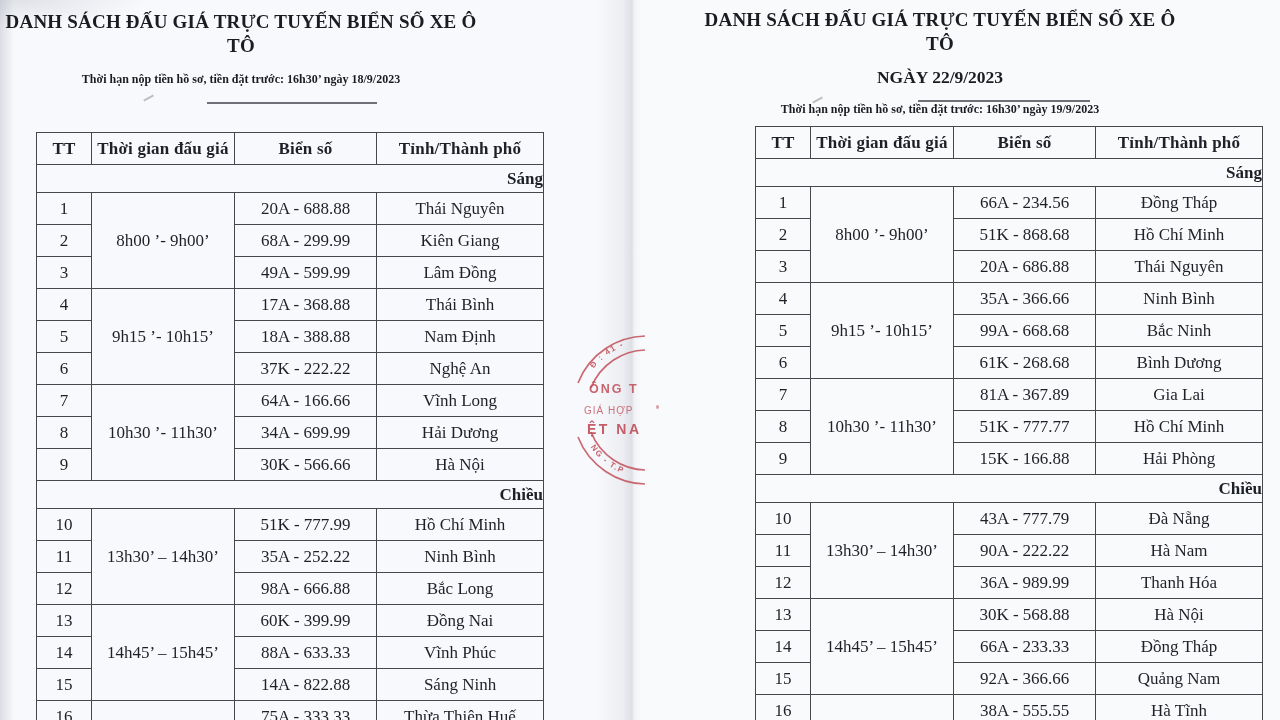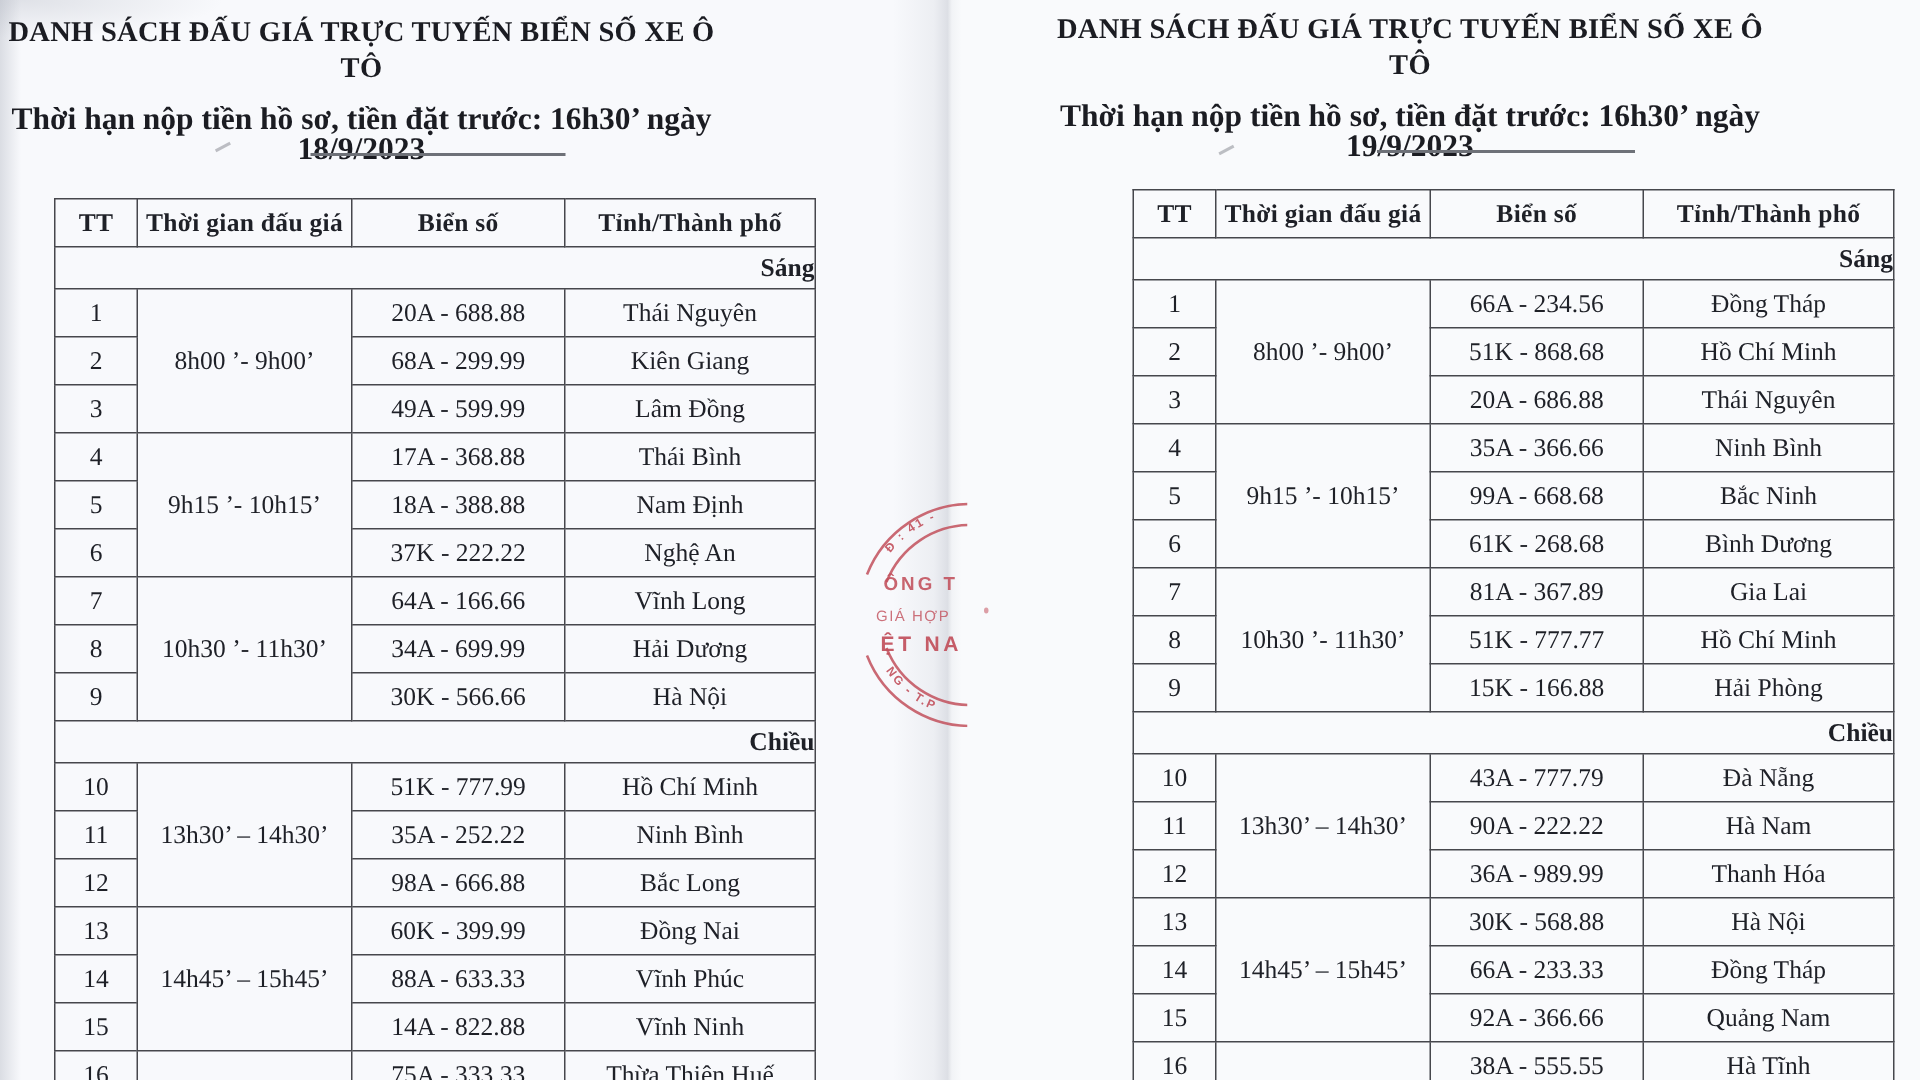--- a/index.html
+++ b/index.html
@@ -39,21 +39,21 @@
     background: radial-gradient(ellipse at 10% 0%, rgba(150,156,170,0.25), rgba(150,156,170,0) 70%);
     pointer-events: none;
   }
 
   
   .doc-header { position: absolute; text-align: center; color: #1b1c22; }
   .hdr-left  { left: 2px;   top: 10px; width: 478px; }
   .hdr-right { left: 700px; top: 8px;  width: 480px; }
   .doc-title    { font-size: 19px;   font-weight: bold; line-height: 24px; letter-spacing: 0.2px; }
   .doc-date     { font-size: 17.5px; font-weight: bold; line-height: 22px; margin-top: 10px; }
-  .doc-deadline { font-size: 21px; font-weight: bold; line-height: 20px; margin-top: 11px; }
+  .doc-deadline { font-size: 12px; font-weight: bold; line-height: 20px; margin-top: 11px; }
   .header-rule { position: absolute; height: 2px; background: #6e7178; }
   .rule-left  { left: 207px; top: 102px; width: 170px; }
   .rule-right { left: 918px; top: 100px; width: 172px; }
 
   
   table.auction {
     position: absolute;
     border-collapse: collapse;
     table-layout: fixed;
     width: 507px;
@@ -119,20 +119,21 @@
 
   <div class="doc-header hdr-left">
     <div class="doc-title">DANH SÁCH ĐẤU GIÁ TRỰC TUYẾN BIỂN SỐ XE Ô TÔ</div>
     <div class="doc-deadline">Thời hạn nộp tiền hồ sơ, tiền đặt trước: 16h30’ ngày 18/9/2023</div>
   </div>
   <div class="header-rule rule-left"></div>
   <div class="scan-mark mark-left"></div>
 
   <div class="doc-header hdr-right">
     <div class="doc-title">DANH SÁCH ĐẤU GIÁ TRỰC TUYẾN BIỂN SỐ XE Ô TÔ</div>
+    <div class="doc-date">NGÀY 22/9/2023</div>
     <div class="doc-deadline">Thời hạn nộp tiền hồ sơ, tiền đặt trước: 16h30’ ngày 19/9/2023</div>
   </div>
   <div class="header-rule rule-right"></div>
   <div class="scan-mark mark-right"></div>
 
   <table class="auction tbl-left">
     <colgroup>
       <col class="c-tt">
         <col class="c-time">
         <col class="c-plate">
@@ -224,21 +225,21 @@
           <td>Đồng Nai</td>
         </tr>
         <tr class="data-row">
           <td>14</td>
           <td>88A - 633.33</td>
           <td>Vĩnh Phúc</td>
         </tr>
         <tr class="data-row">
           <td>15</td>
           <td>14A - 822.88</td>
-          <td>Vĩnh Ninh</td>
+          <td>Sáng Ninh</td>
         </tr>
         <tr class="data-row">
           <td>16</td>
           <td rowspan="1"></td>
           <td>75A - 333.33</td>
           <td>Thừa Thiên Huế</td>
         </tr>
       </tbody>
   </table>
 

